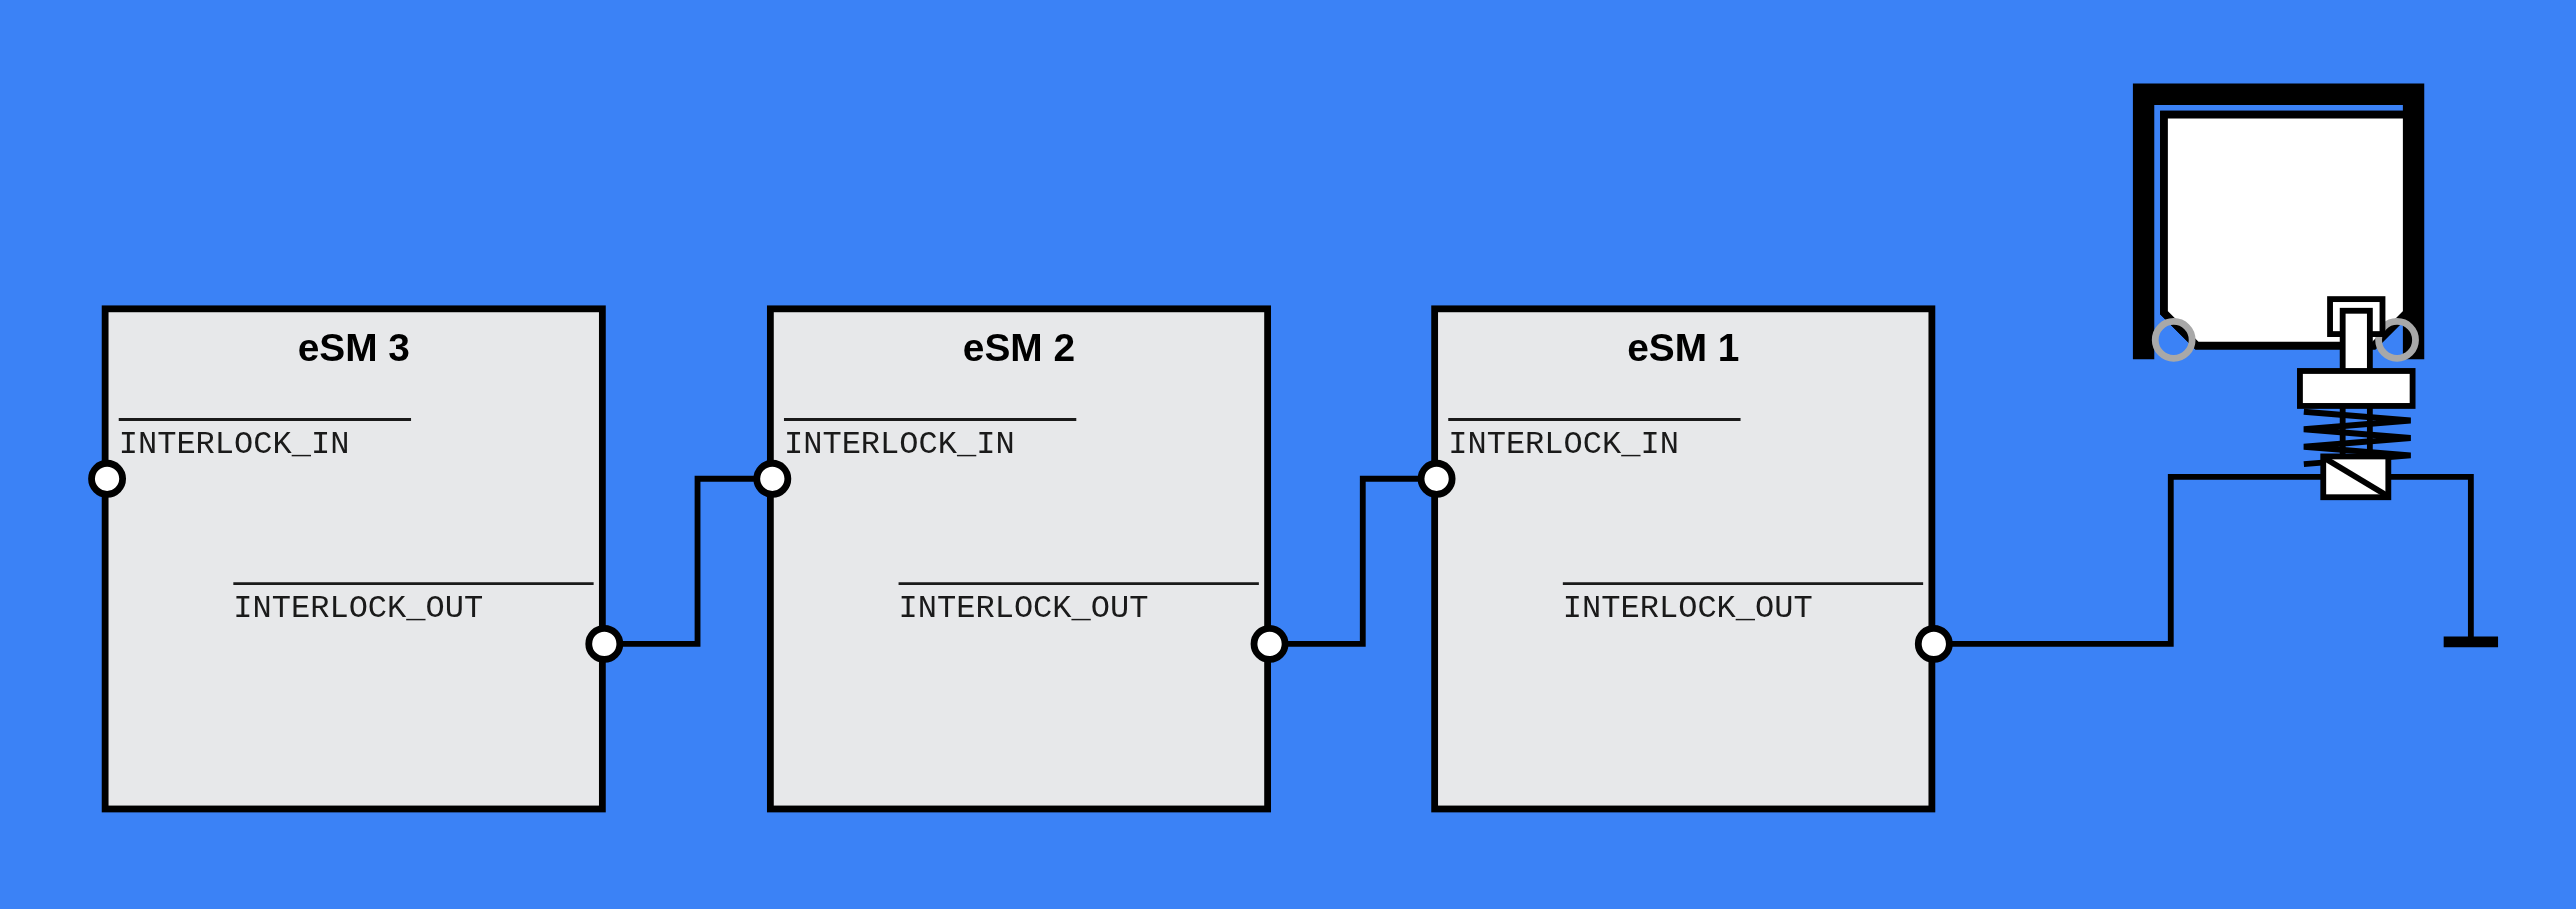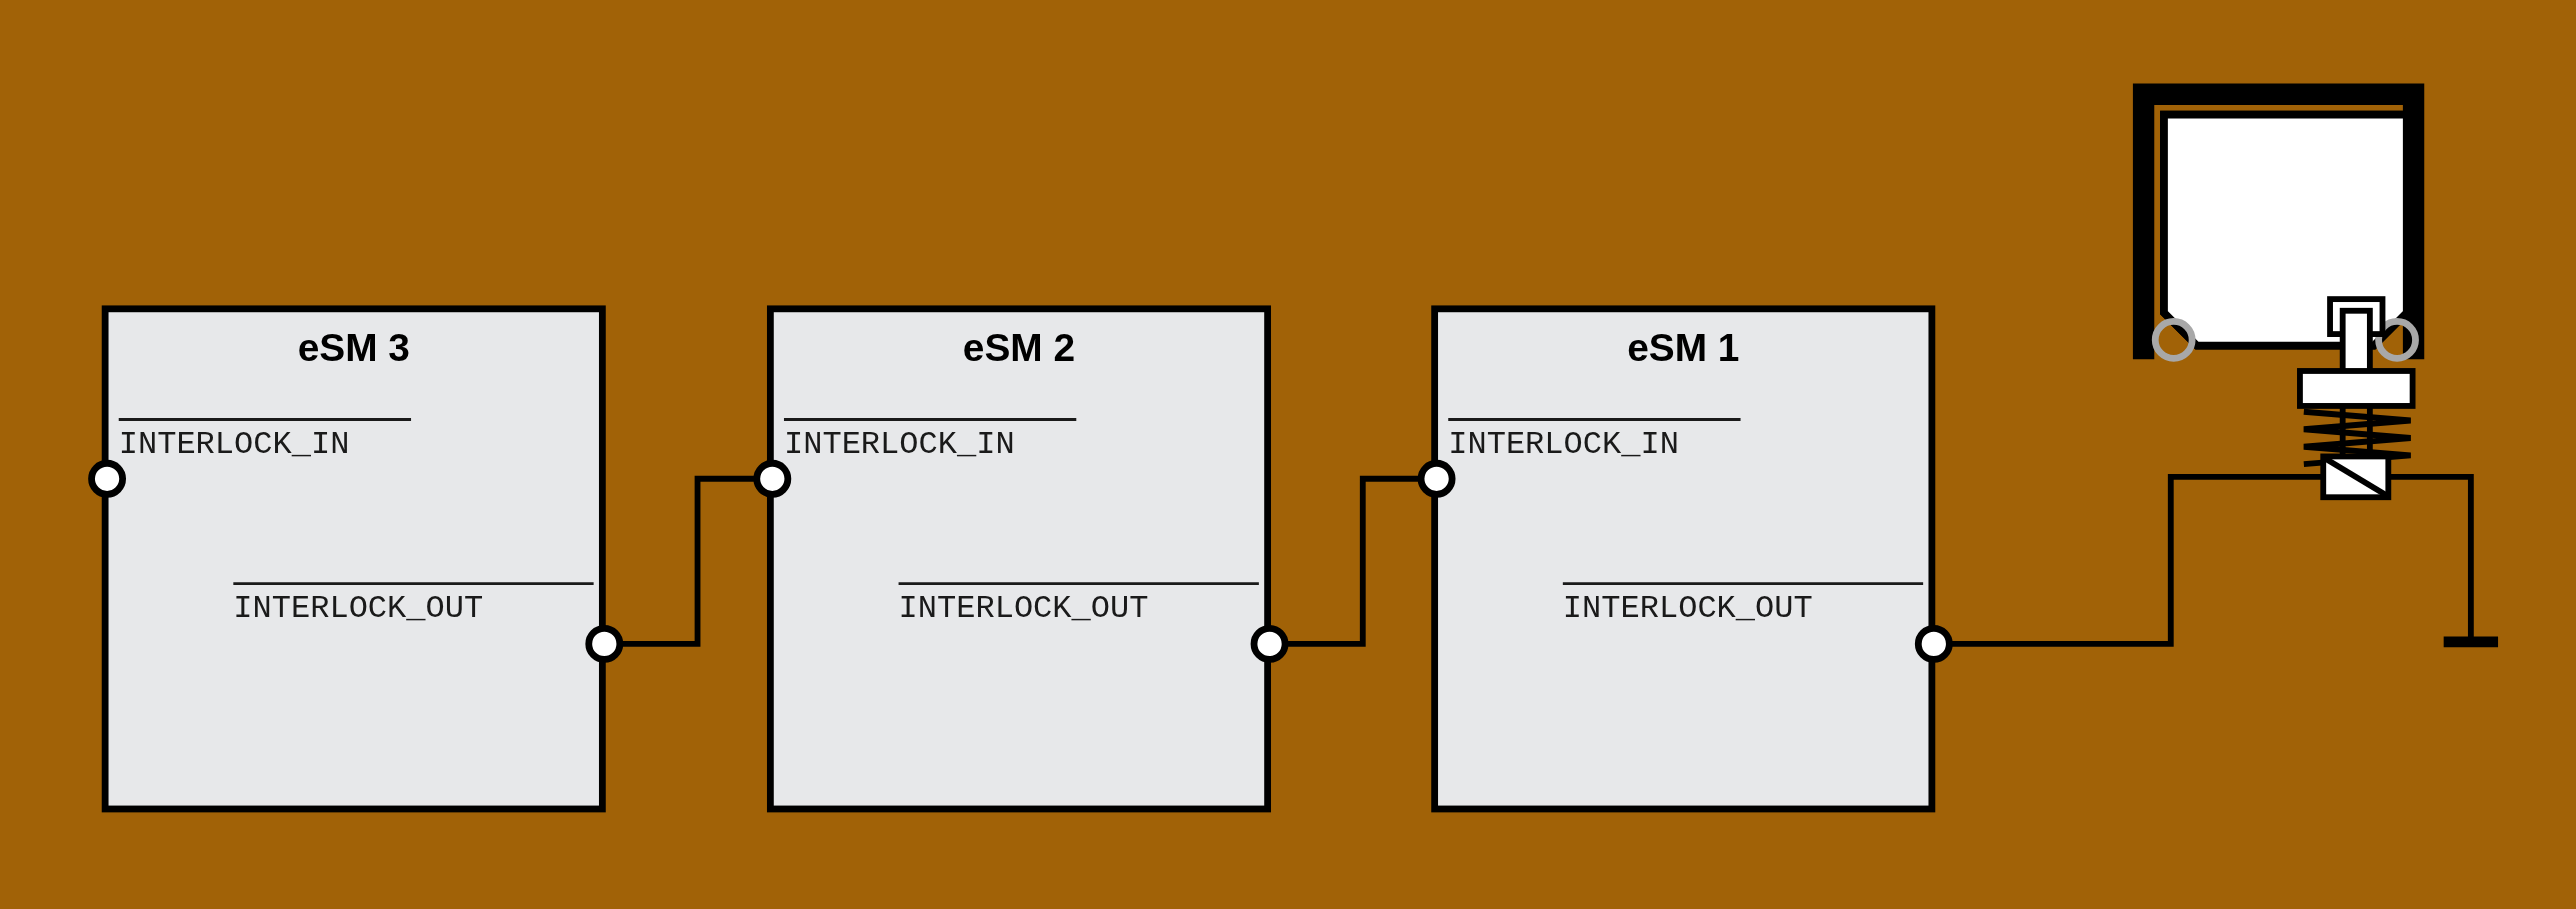--- a/index.html
+++ b/index.html
@@ -8,21 +8,21 @@
     padding: 0;
     background: #ffffff;
   }
   body {
     font-family: "Liberation Sans", sans-serif;
   }
   #canvas {
     position: relative;
     width: 2576px;
     height: 909px;
-    background: #a16207;
+    background: #3b82f6;
     overflow: hidden;
   }
   #diagram-svg {
     position: absolute;
     left: 0;
     top: 0;
     width: 2576px;
     height: 909px;
     display: block;
   }

